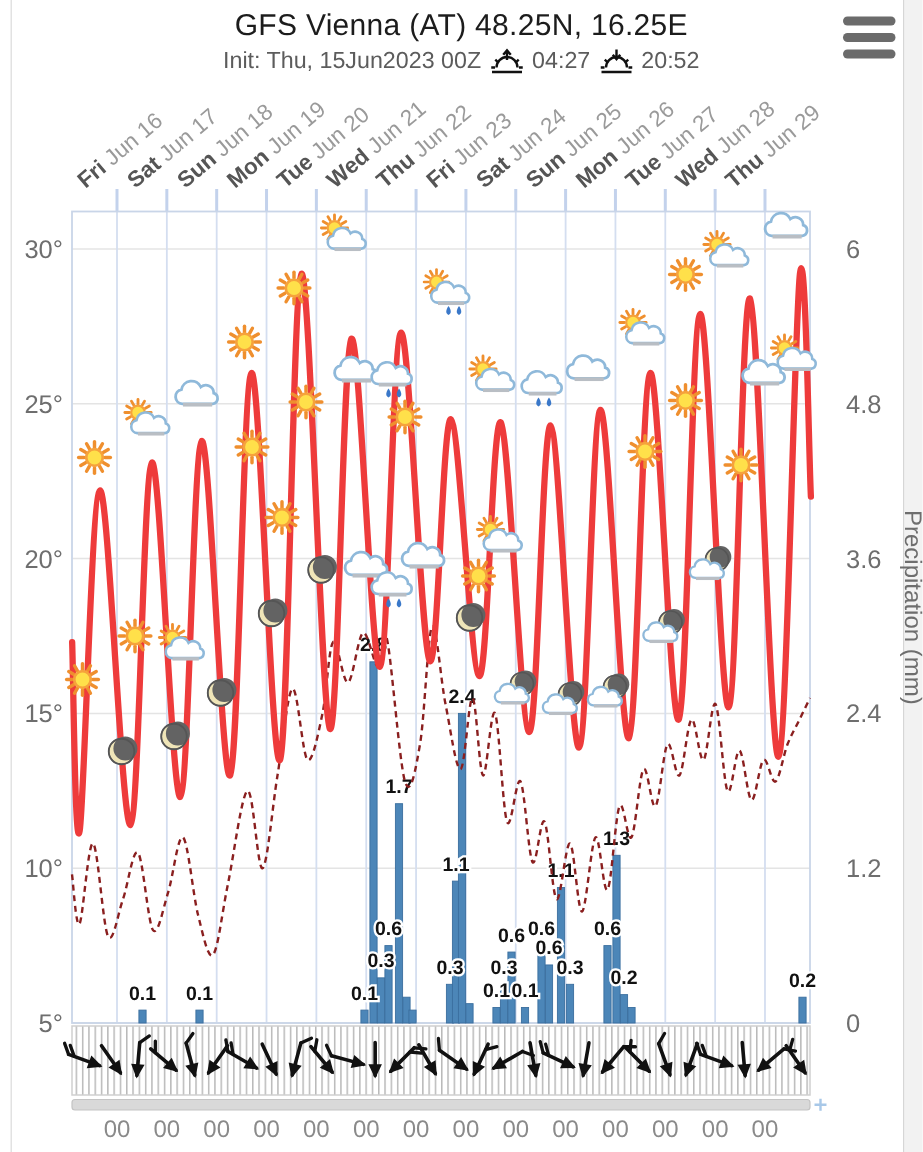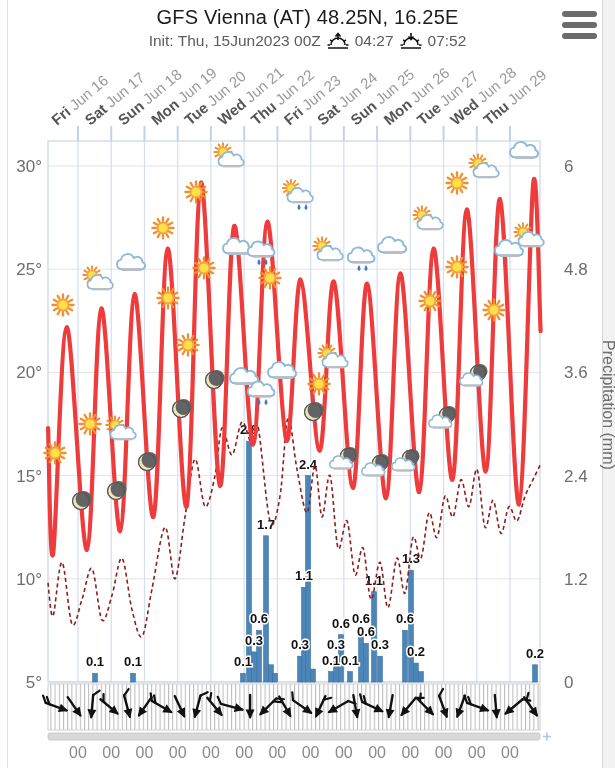--- a/index.html
+++ b/index.html
@@ -38,21 +38,21 @@
         </g>
       </svg>
       <span>04:27</span>
       <svg width="24" height="20" viewBox="0 0 24 20">
         <g stroke="#111" stroke-width="1.6" fill="none">
           <path d="M12 1 V7 M9.5 4.5 L12 7.4 L14.5 4.5"></path>
           <path d="M5 13 a7 7 0 0 1 14 0"></path>
           <path d="M2 16 H22 M4 13 l-2.5 0 M20 13 l2.5 0 M6 9.5 l-1.8-1.8 M18 9.5 l1.8-1.8"></path>
         </g>
       </svg>
-      <span>07:52</span>
+      <span>20:52</span>
     </div>
   </header>
 
   <div id="menu">
     <div></div>
       <div></div>
       <div></div>
   </div>
 
   <svg id="chart" width="615" height="768" viewBox="0 0 615 768">

